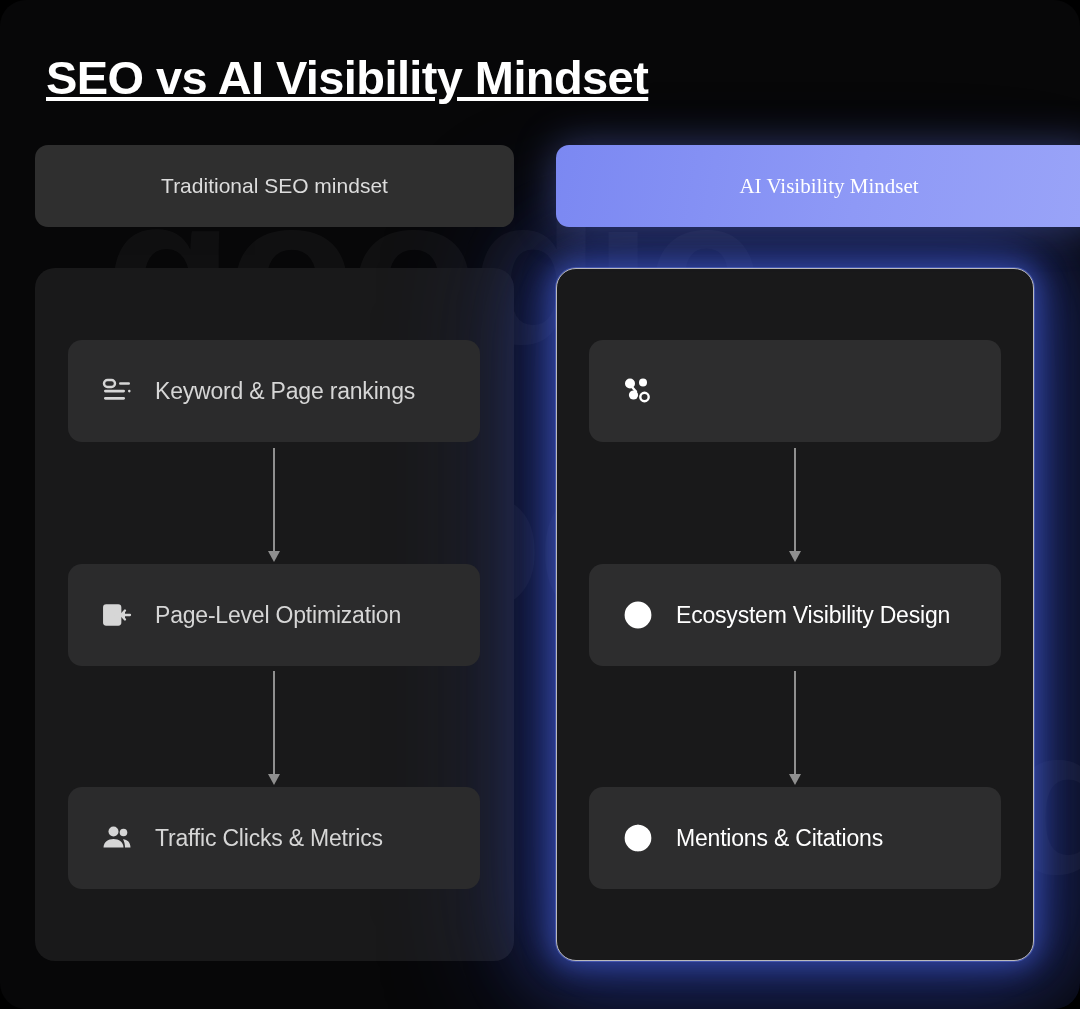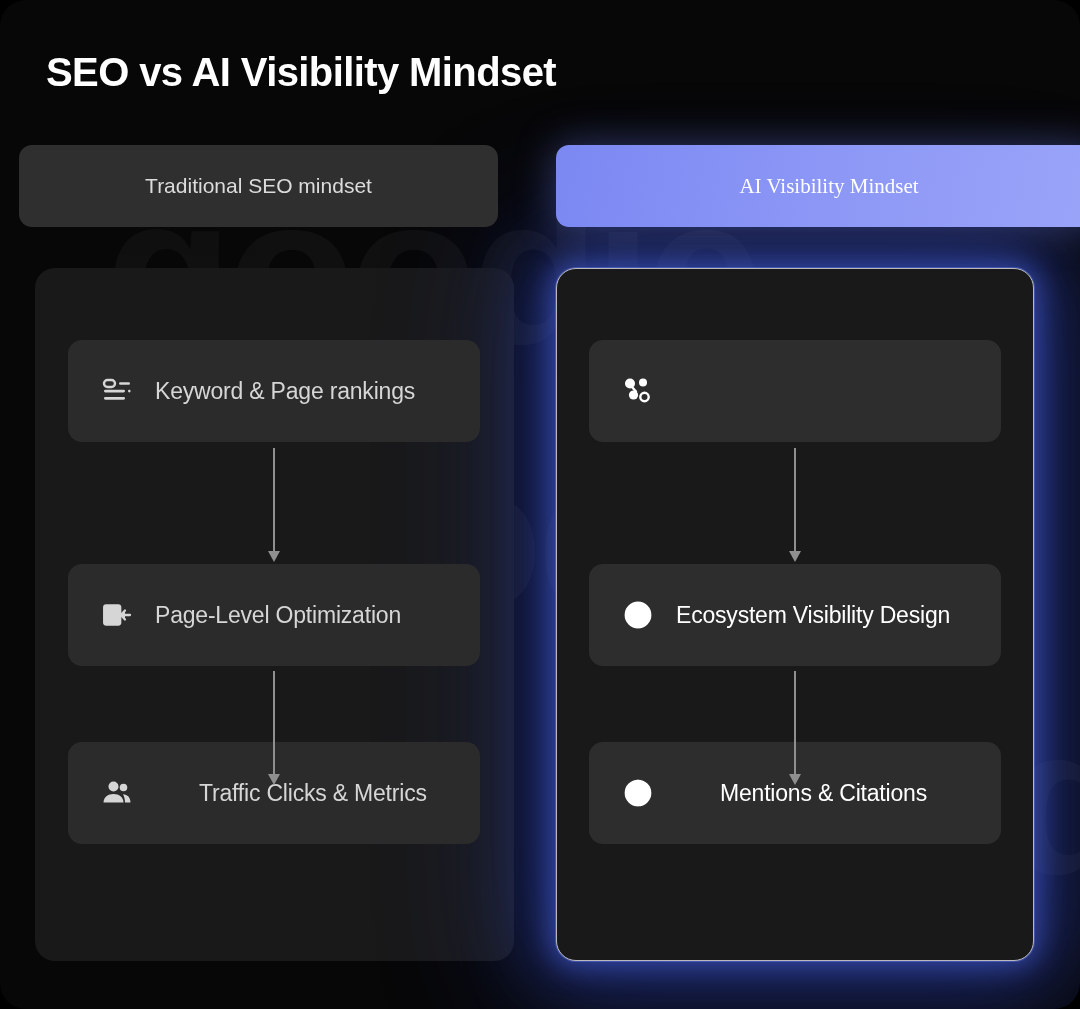--- a/index.html
+++ b/index.html
@@ -39,41 +39,42 @@
   .wm-3 { left:640px; top:680px; }
   .wm-mark {
     position:absolute;
     opacity:0.04;
   }
 
   
   .title {
     position:absolute;
     left:46px; top:50px;
-    font-size:40px;
+    font-size:47px;
     font-weight:700;
     color:#ffffff;
     letter-spacing:-0.6px;
     z-index:5;
+    text-decoration:underline;
   }
 
   
   .header {
     position:absolute;
     top:145px;
     height:82px;
     border-radius:13px;
     display:flex;
     align-items:center;
     justify-content:center;
     font-size:21px;
     z-index:6;
   }
   .header-left {
-    left:19px; width:479px;
+    left:35px; width:479px;
     background:#2f2f2f;
     color:#dcdcdc;
   }
   .header-right {
     left:556px; width:546px;
     background:linear-gradient(100deg,#7b88f2 0%,#8e99f6 55%,#9aa4f8 100%);
     color:#ffffff;
     box-shadow:0 0 40px rgba(110,130,245,0.40);
     font-family:Liberation Serif, serif;
   }
@@ -131,21 +132,21 @@
   .item-right .item-ic svg { fill:#ffffff; stroke:#ffffff; }
   .item-lbl {
     font-size:23px;
     letter-spacing:-0.2px;
   }
   .item-left .item-lbl { color:#d6d6d6; }
   .item-right .item-lbl { color:#ffffff; font-weight:400; }
 
   .r1 { top:340px; }
   .r2 { top:564px; }
-  .r3 { top:742px;gap:44px; }
+  .r3 { top:787px; }
 
   
   .conn {
     position:absolute;
     width:14px;
     z-index:5;
   }
   .conn .stem {
     position:absolute;
     left:6px; top:0;

